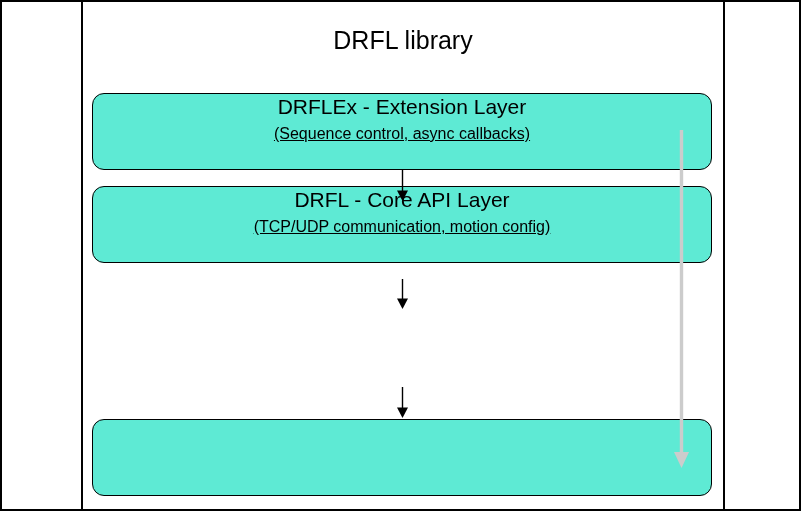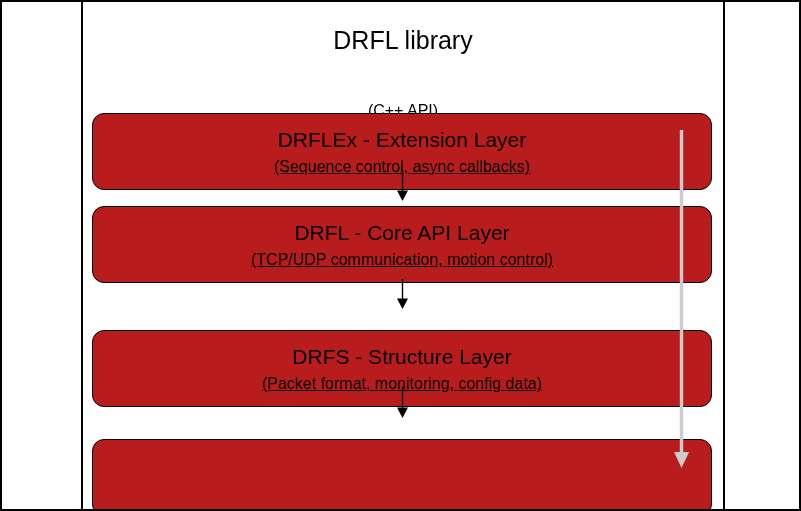--- a/index.html
+++ b/index.html
@@ -51,27 +51,26 @@
   }
 
   .layer-box {
     position: absolute;
     left: 90px;
     width: 620px;
     height: 77px;
     box-sizing: border-box;
     border: 1.5px solid #000000;
     border-radius: 12px;
-    background: #b91c1c;
+    background: #5eead4;
     display: flex;
     flex-direction: column;
     align-items: center;
-    justify-content: center;
+    justify-content: flex-start;
     gap: 5px;
-    margin-top: 20px;
   }
   .layer-box.pos-1 { top: 91px; }
   .layer-box.pos-2 { top: 184px; }
   .layer-box.pos-3 { top: 308px; }
   .layer-box.pos-4 { top: 417px; }
 
   .layer-title {
     font-size: 21px;
     line-height: 25px;
     white-space: nowrap;
@@ -101,27 +100,23 @@
   <div class="diagram-title">DRFL library</div>
   <div class="diagram-subtitle">(C++ API)</div>
 
   <div class="layer-box pos-1">
     <div class="layer-title">DRFLEx - Extension Layer</div>
     <div class="layer-subtitle">(Sequence control, async callbacks)</div>
   </div>
 
   <div class="layer-box pos-2">
     <div class="layer-title">DRFL - Core API Layer</div>
-    <div class="layer-subtitle">(TCP/UDP communication, motion control)</div>
+    <div class="layer-subtitle">(TCP/UDP communication, motion config)</div>
   </div>
 
-  <div class="layer-box pos-3">
-    <div class="layer-title">DRFS - Structure Layer</div>
-    <div class="layer-subtitle">(Packet format, monitoring, config data)</div>
-  </div>
 
   <div class="layer-box pos-4">
   </div>
 
   <svg class="arrows-overlay" width="801" height="511" viewBox="0 0 801 511">
 
     <g>
       <line x1="679.5" y1="128" x2="679.5" y2="451" stroke-width="3.4" stroke="#cccccc"></line>
       <polygon points="679.5,466 672,450 687,450" fill="#cccccc"></polygon>
     </g>

